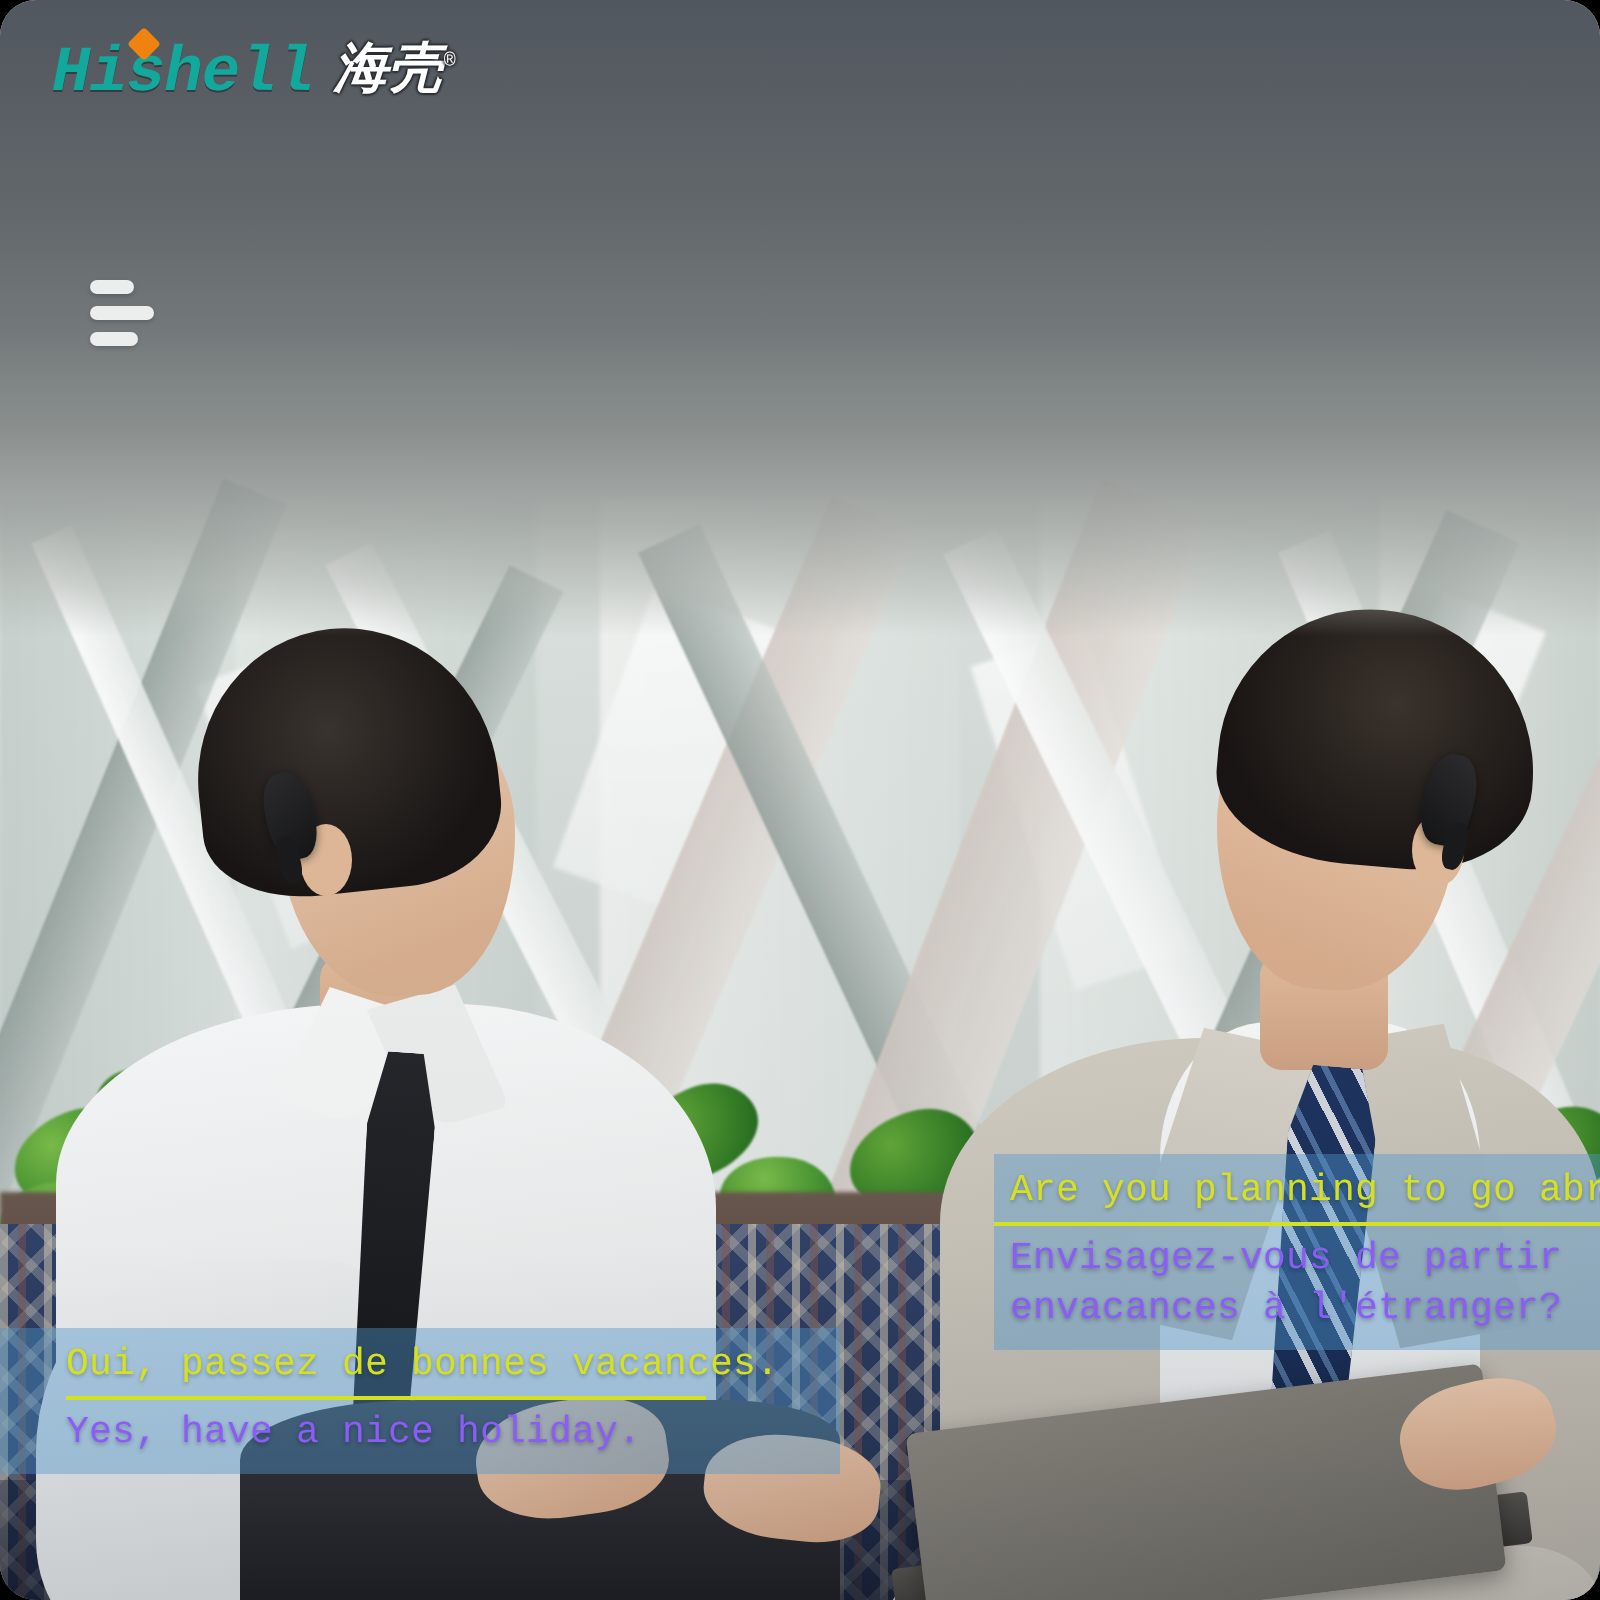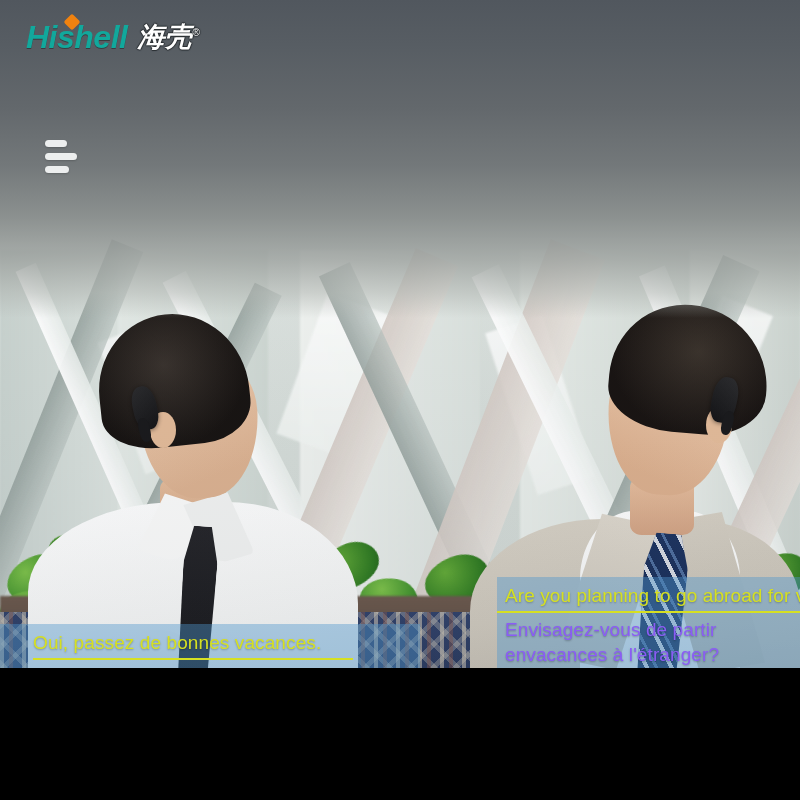--- a/index.html
+++ b/index.html
@@ -1,20 +1,21 @@
 <!DOCTYPE html>
 <html><head>
 <meta charset="utf-8">
 <style>
   * { margin:0; padding:0; box-sizing:border-box; }
   html,body { width:800px; height:800px; overflow:hidden; background:#000; }
 
   .page {
-    position:relative; width:800px; height:668px; overflow:hidden;
-    font-family:Liberation Sans, sans-serif;
+    position:relative; width:800px; height:800px; overflow:hidden;
+    font-family:Liberation Mono, monospace;
+    border-radius:18px;
   }
 
   
   .photo { position:absolute; left:0; top:0; width:800px; height:800px; overflow:hidden; }
 
   
   .bg-base {
     position:absolute; inset:0;
     background:
       linear-gradient(175deg,#e8ecea 0%,#dfe5e2 28%,#d5dcd8 55%,#cfd6d2 100%);
@@ -208,21 +209,21 @@
   .cap { position:absolute; z-index:8; }
   .cap-panel { position:absolute; inset:0; background:rgba(78,150,205,.42); }
   .cap-inner { position:relative; padding:6px 0 8px 0; }
   .cap-src { color:#d6e022; font-size:19px; line-height:25px; letter-spacing:.1px;
              white-space:pre-line; text-shadow:0 1px 2px rgba(0,0,0,.28); }
   .cap-rule { height:2px; background:#d6e022; margin:3px 0 4px 0; }
   .cap-dst { color:#8b5cf6; font-size:19px; line-height:25px; letter-spacing:.1px;
              white-space:pre-line; text-shadow:0 1px 2px rgba(0,0,0,.30); }
 
   
-  .cap-left { left:0; top:624px; width:420px; }
+  .cap-left { left:0; top:664px; width:420px; }
   .cap-left .cap-inner { padding-left:33px; padding-right:10px; }
   .cap-left .cap-rule { width:320px; }
 
   
   .cap-right { left:497px; top:577px; width:303px; }
   .cap-right .cap-inner { padding-left:8px; padding-right:0; }
   .cap-right .cap-src { white-space:nowrap; overflow:hidden; }
   .cap-right .cap-rule { width:303px; margin-left:-8px; }
 </style>
 </head>
@@ -334,20 +335,21 @@
     <span class="d2"></span>
     <span class="d3"></span>
   </div>
 
 
   <div class="cap cap-left">
     <div class="cap-panel"></div>
     <div class="cap-inner">
       <div class="cap-src">Oui, passez de bonnes vacances.</div>
       <div class="cap-rule"></div>
+      <div class="cap-dst">Yes, have a nice holiday.</div>
     </div>
   </div>
 
   <div class="cap cap-right">
     <div class="cap-panel"></div>
     <div class="cap-inner">
       <div class="cap-src">Are you planning to go abroad
 for vacation?</div>
       <div class="cap-rule"></div>
       <div class="cap-dst">Envisagez-vous de partir

